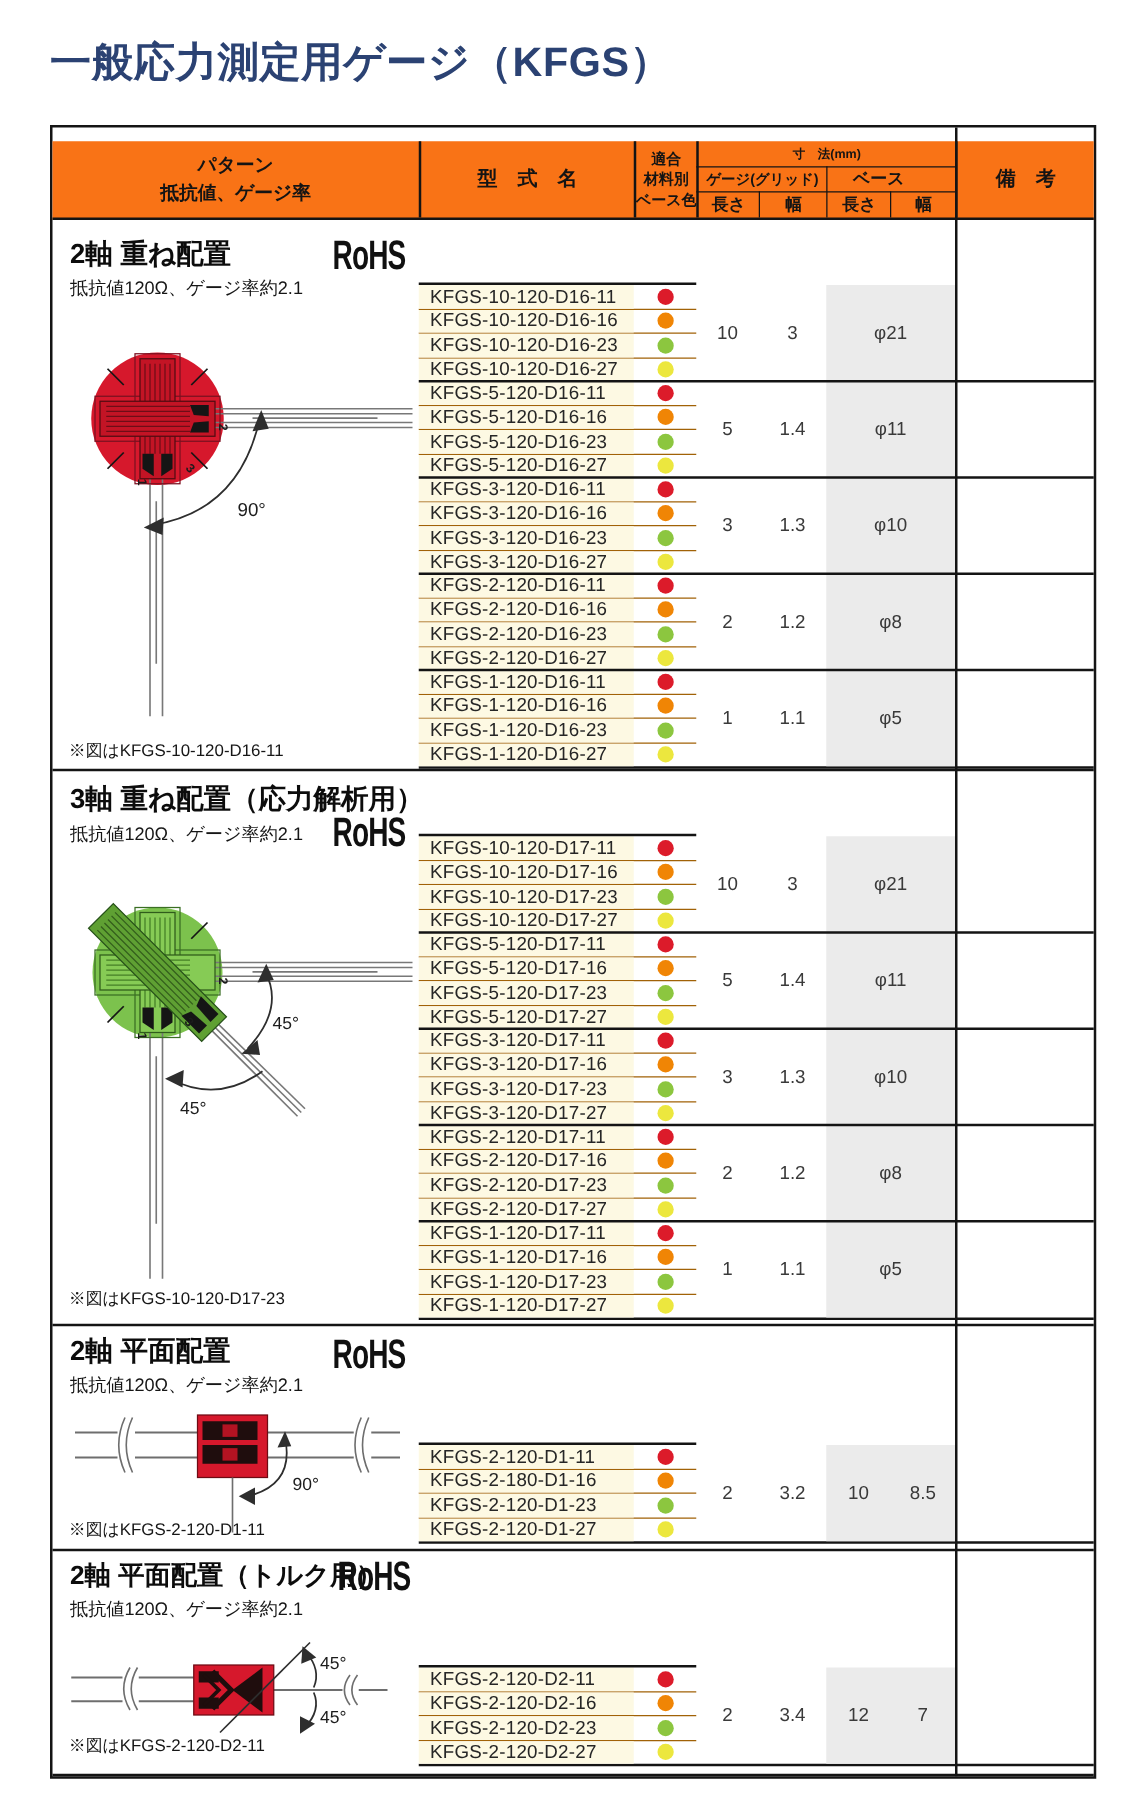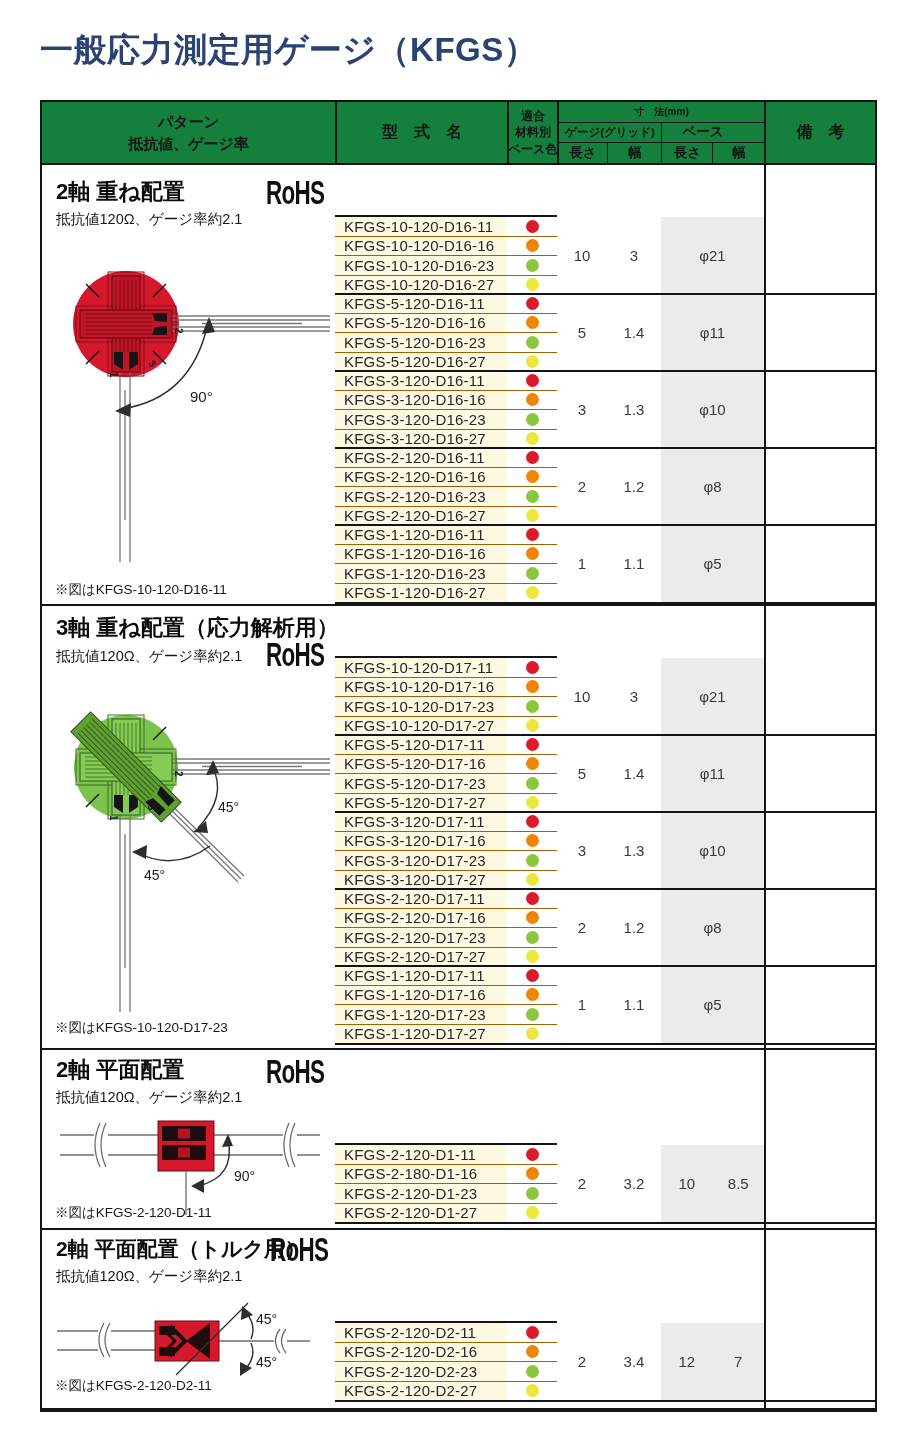--- a/index.html
+++ b/index.html
@@ -4,22 +4,22 @@
 <style>
   html,body{margin:0;padding:0;background:#fff;}
   .page{position:relative;width:900px;height:1437px;background:#ffffff;overflow:hidden;
         font-family:"Liberation Sans",sans-serif;}
   .page-title{position:absolute;left:40px;top:28px;font-size:33px;font-weight:bold;
         color:#2b4273;letter-spacing:.5px;white-space:nowrap;}
   
   .tbl{position:absolute;left:40px;top:100px;width:833px;border:2px solid #141414;background:#fff;}
   .vrem{position:absolute;left:722px;top:0;bottom:0;width:2px;background:#141414;z-index:3;}
   
-  .thead{position:relative;height:61px;background:#15803d;border-bottom:2px solid #141414;
-         font-weight:bold;color:#141414;}
+  .thead{position:relative;height:61px;background:#f97316;border-bottom:2px solid #141414;
+         font-weight:bold;color:#141414;margin-top:11px;}
   .hcell{position:absolute;display:flex;align-items:center;justify-content:center;
          text-align:center;white-space:nowrap;}
   .h-pattern{left:0;top:0;width:293px;height:61px;flex-direction:column;font-size:15px;line-height:1.45;}
   .h-model{left:295px;top:0;width:170px;height:61px;font-size:16px;}
   .h-color{left:467px;top:0;width:48px;height:61px;flex-direction:column;font-size:12px;line-height:1.35;border-radius:10px;}
   .h-dims{left:517px;top:0;width:205px;height:20px;font-size:10px;}
   .h-gauge{left:517px;top:20px;width:102px;height:20px;font-size:11.5px;}
   .h-hbase{left:621px;top:20px;width:80px;height:20px;font-size:13.5px;}
   .h-l1{left:517px;top:40px;width:48px;height:21px;font-size:13.5px;}
   .h-w1{left:567px;top:40px;width:52px;height:21px;font-size:13.5px;}

